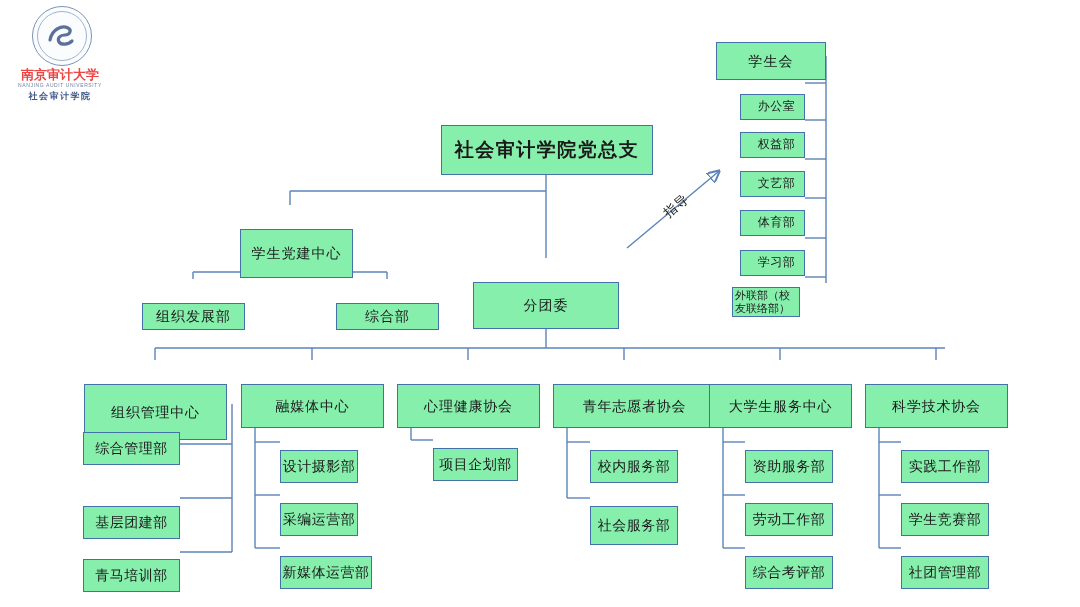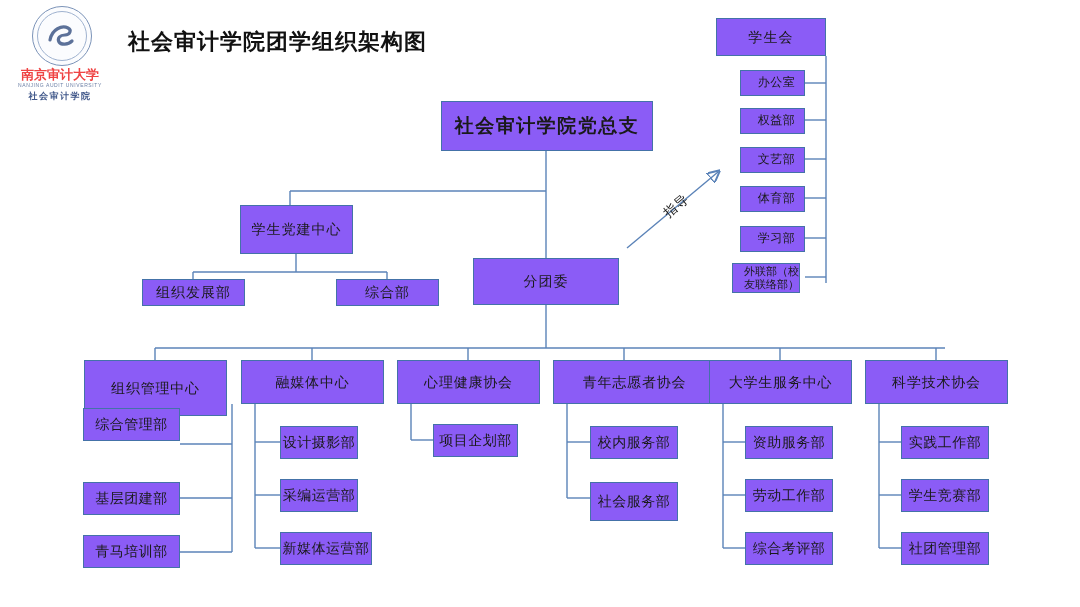--- a/index.html
+++ b/index.html
@@ -14,28 +14,29 @@
   #chart{position:absolute;left:0;top:0;width:1080px;height:607px;}
 
   
   #wires{position:absolute;left:0;top:0;width:1080px;height:607px;z-index:1;}
   #wires line, #wires path{stroke:#5b83b8;stroke-width:1.4;fill:none;}
 
   
   .node{
     position:absolute;z-index:2;
     box-sizing:border-box;
-    background:#8b5cf6;
+    background:#86efac;
     border:1.6px solid #4472a8;
     display:flex;align-items:center;justify-content:center;
     color:#1a1a1a;
-    text-align:right;
+    text-align:left;
     line-height:1.15;
     letter-spacing:.5px;
     white-space:nowrap;
+    margin-top:24px;
   }
   .root{font-size:19px;font-weight:bold;letter-spacing:1.5px;border-width:1.8px;}
   .lvl2{font-size:14px;letter-spacing:1px;}
   .center{font-size:14px;letter-spacing:.8px;border-width:1.7px;}
   .dept{font-size:14px;letter-spacing:.5px;}
   .su-root{font-size:14px;letter-spacing:1.2px;}
   .su-dept{font-size:12px;letter-spacing:.5px;padding-left:8px;}
   .su-wide{font-size:11px;white-space:normal;line-height:1.22;
            justify-content:flex-start;padding-left:2px;letter-spacing:0;}
 
@@ -156,21 +157,20 @@
     <div class="seal"></div>
     <div class="seal2"></div>
     <svg class="swirl" viewBox="0 0 30 30" xmlns="http://www.w3.org/2000/svg">
       <path d="M4,20 C6,9 16,5 22,8 C26,10 24,15 19,15 C14,15 11,18 13,22 C15,25 22,25 26,21" fill="none" stroke="#5c7199" stroke-width="3.2" stroke-linecap="round"></path>
     </svg>
     <div class="uni">南京审计大学</div>
     <div class="eng">NANJING AUDIT UNIVERSITY</div>
     <div class="col">社会审计学院</div>
   </div>
 
-  <div id="title">社会审计学院团学组织架构图</div>
 
   <div class="node root" style="left:441px;top:101px;width:212px;height:50px;">社会审计学院党总支</div>
 
   <div class="node lvl2" style="left:240px;top:205px;width:113px;height:49px;">学生党建中心</div>
 
   <div class="node lvl2" style="left:142px;top:279px;width:103px;height:27px;">组织发展部</div>
   <div class="node lvl2" style="left:336px;top:279px;width:103px;height:27px;">综合部</div>
 
   <div class="node lvl2" style="left:473px;top:258px;width:146px;height:47px;">分团委</div>
 

